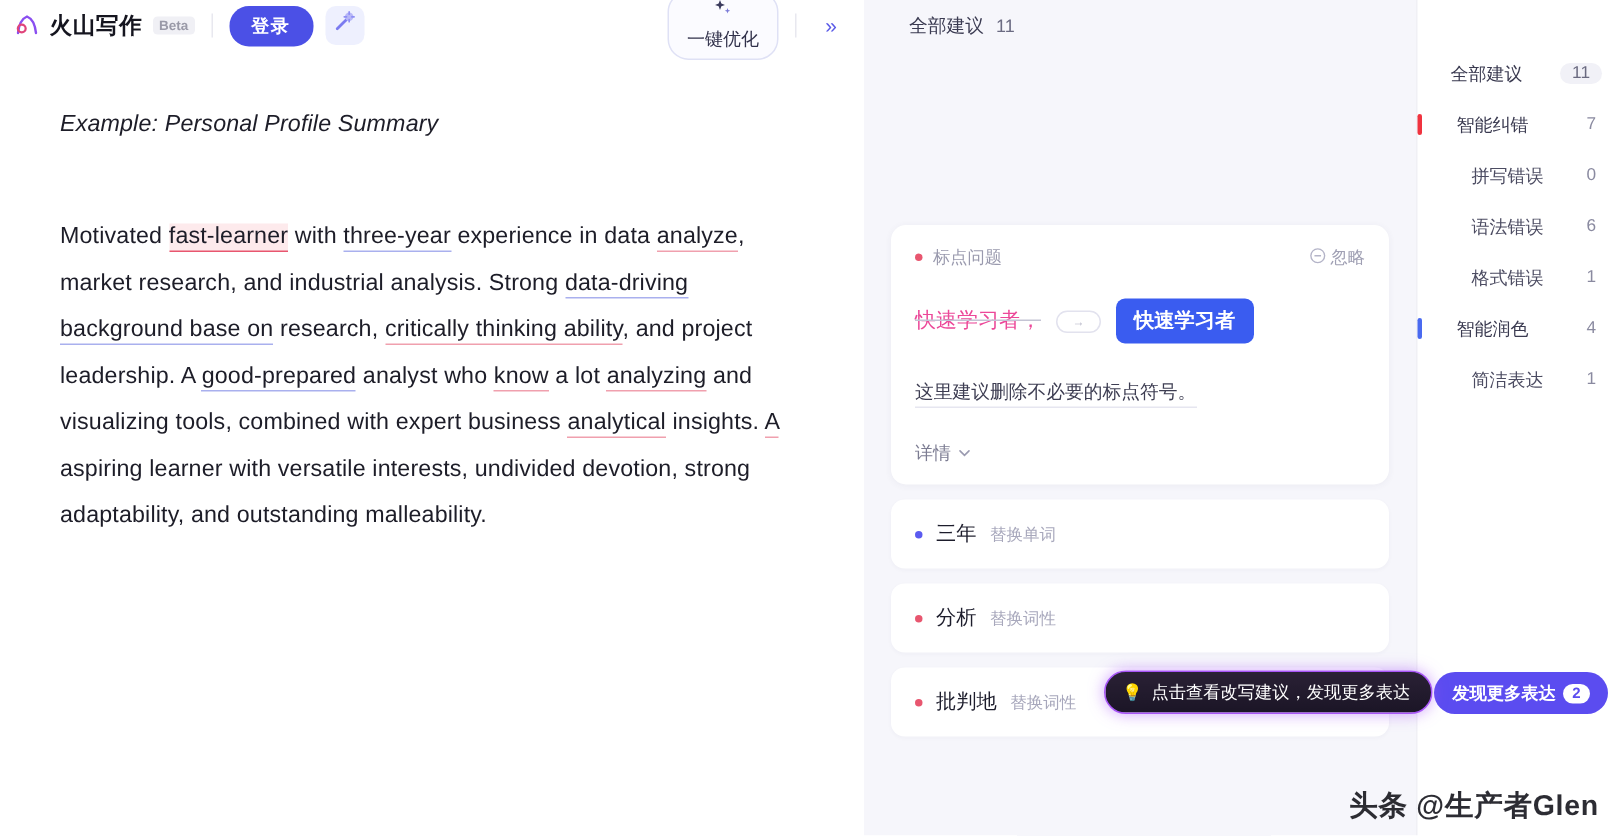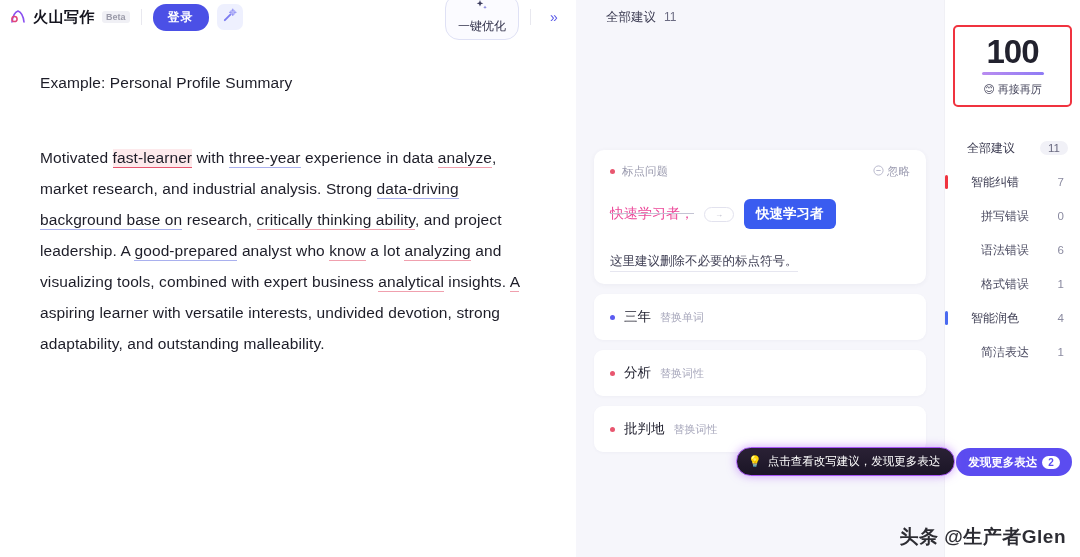--- a/index.html
+++ b/index.html
@@ -51,21 +51,21 @@
   .chev-btn {
     width:24px; height:24px; display:flex; align-items:center;
     justify-content:center; color:#5a5ae8; font-size:14px; cursor:pointer;
     border-radius:5px;
   }
 
   .doc-area {
     flex:1; padding:40px 46px 10px 40px; overflow:hidden;
   }
   .doc-title {
-    font-size:15.5px; color:#1d1d28; margin-bottom:50px; letter-spacing:.1px;
+    font-size:15.5px; color:#1d1d28; margin-bottom:50px; letter-spacing:.1px;font-style:italic;
   }
   .doc-body {
     font-size:15.5px; line-height:31px; color:#1d1d28; letter-spacing:.1px;
   }
   .err-red {
     background:#fdeaec; border-bottom:1.5px solid #e8566f;
     padding-bottom:1px;
   }
   .und-red { border-bottom:1.5px solid #f0a0ae; padding-bottom:1px; }
   .und-blue { border-bottom:1.5px solid #a9b0ee; padding-bottom:1px; }
@@ -262,20 +262,28 @@
             </span>
             <span>忽略</span>
           </div>
         </div>
         <div class="card-fix">
           <span class="fix-old">快速学习者，</span>
           <span class="arrow-pill">→</span>
           <span class="fix-new">快速学习者</span>
         </div>
         <div class="card-desc">这里建议删除不必要的标点符号。</div>
+        <div class="card-more">
+          <span>详情</span>
+          <span>
+            <svg width="10" height="10" viewBox="0 0 10 10">
+              <path d="M2 3.6 L5 6.6 L8 3.6" fill="none" stroke="#9a9ab0" stroke-width="1.1" stroke-linecap="round"></path>
+            </svg>
+          </span>
+        </div>
       </div>
 
       <div id="sugg-items">
           <div class="sitem">
             <span class="dot blue"></span>
             <span class="word">三年</span>
             <span class="kind">替换单词</span>
           </div>
           <div class="sitem">
             <span class="dot"></span>
@@ -290,28 +298,20 @@
         </div>
     </div>
 
     <div class="tooltip">
       <span class="bulb">💡</span>
       <span>点击查看改写建议，发现更多表达</span>
     </div>
   </div>
 
   <div class="side-col">
-    <div class="score-box">
-      <div class="score-num">100</div>
-      <div class="score-bar"></div>
-      <div class="score-label">
-        <span>😊</span>
-        <span>再接再厉</span>
-      </div>
-    </div>
 
     <div class="side-list" id="side-list">
         <div class="side-row all">
           <span class="lbl">全部建议</span>
           <span class="val">11</span>
         </div>
         <div class="side-row">
           <span class="mark" style="background: rgb(240, 51, 63);"></span>
           <span class="lbl">智能纠错</span>
           <span class="val">7</span>

